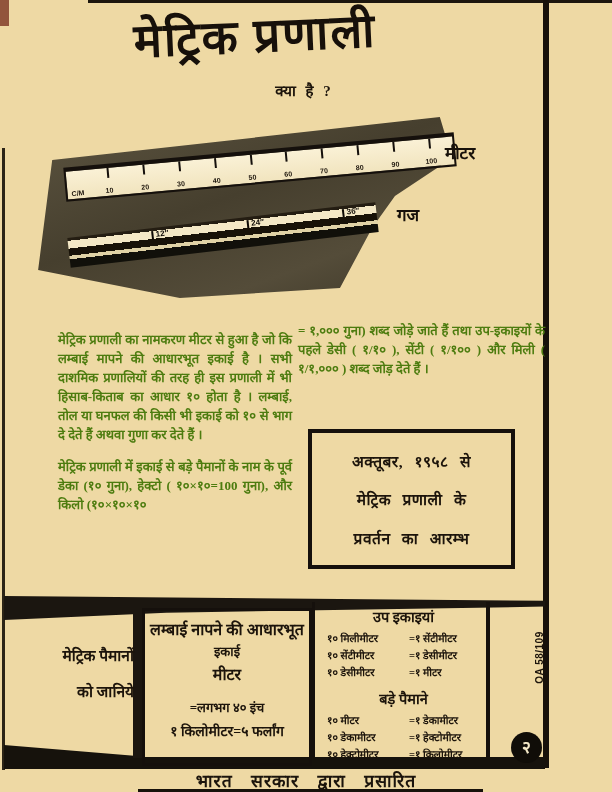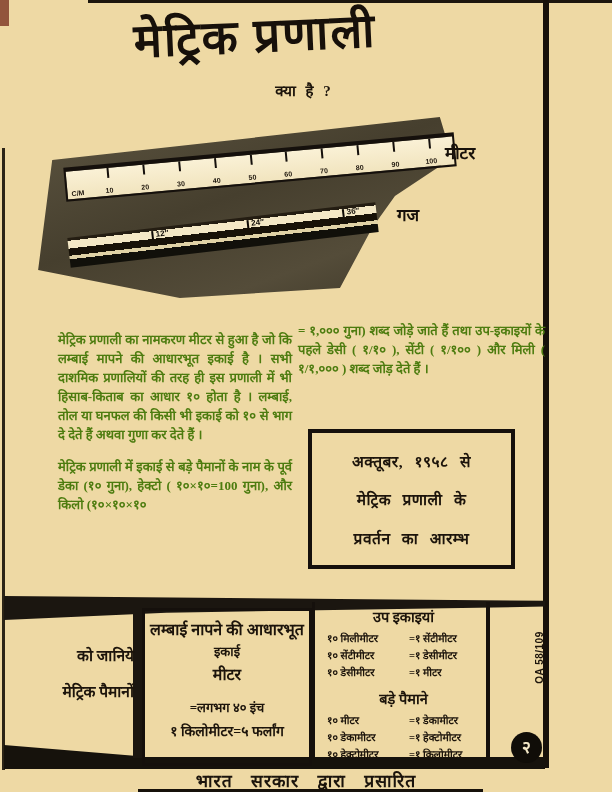--- a/index.html
+++ b/index.html
@@ -173,22 +173,22 @@
     <div>मेट्रिक प्रणाली के</div>
     <div>प्रवर्तन का आरम्भ</div>
   </div>
 
   <div class="abs persp-top"></div>
   <div class="abs bottom-wedge"></div>
   <div class="abs persp-bottom"></div>
   <div class="abs spine"></div>
 
   <div class="abs left-panel">
+    <div>मेट्रिक पैमानों</div>
     <div>को जानिये</div>
-    <div>मेट्रिक पैमानों</div>
   </div>
 
   <div class="abs middle-panel">
     <div class="mp-head">लम्बाई नापने की आधारभूत</div>
     <div class="mp-head2">इकाई</div>
     <div class="mp-unit">मीटर</div>
     <div class="mp-fact1">=लगभग ४० इंच</div>
     <div class="mp-fact2">१ किलोमीटर=५ फर्लांग</div>
   </div>
 

